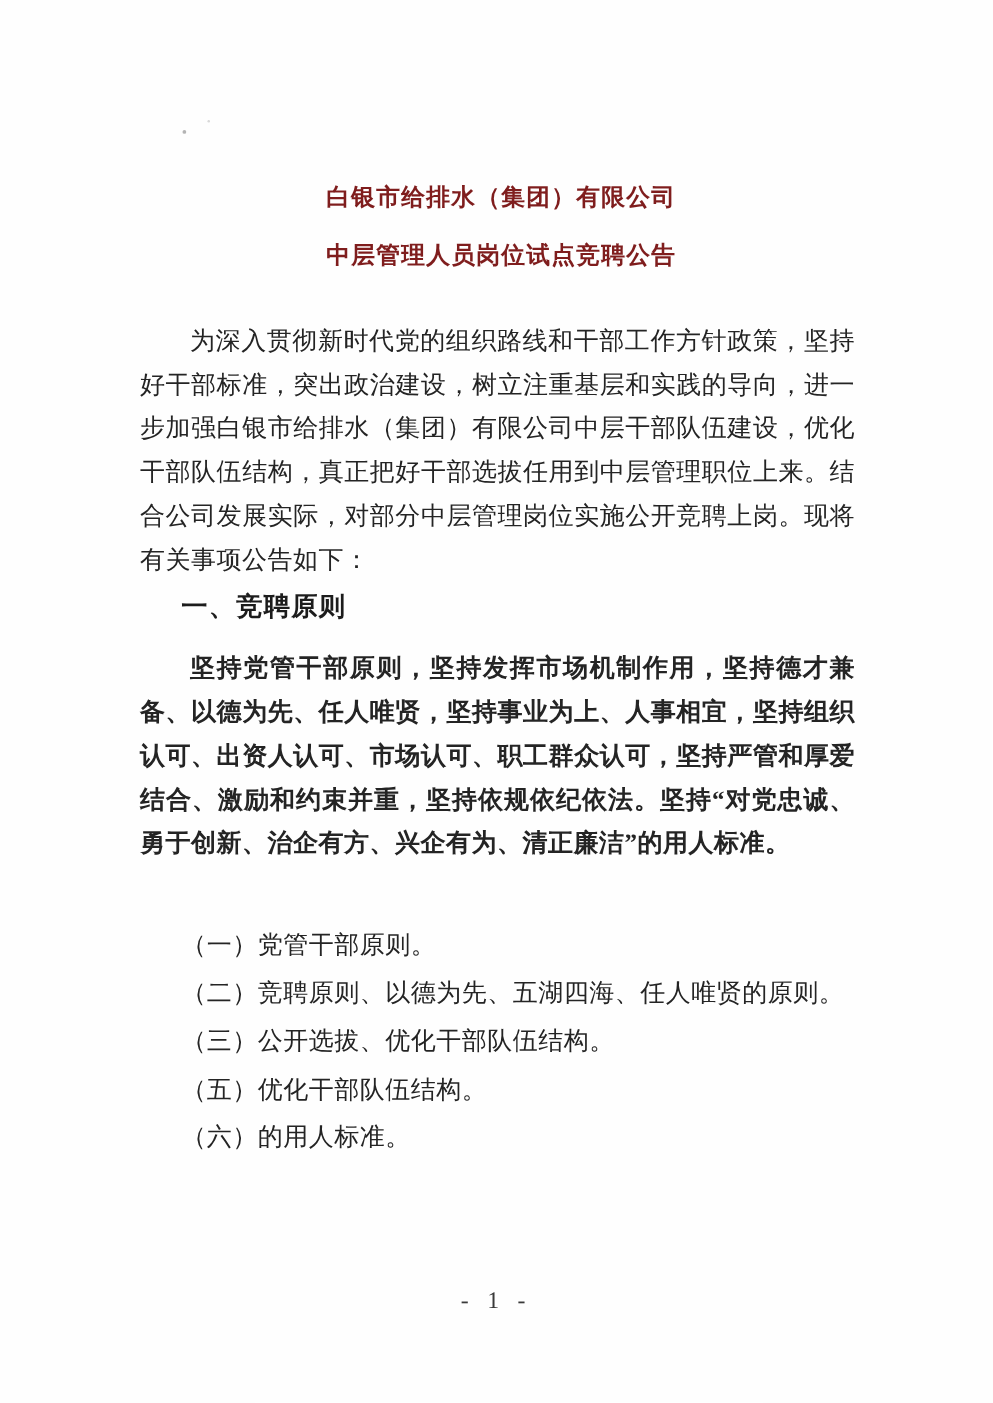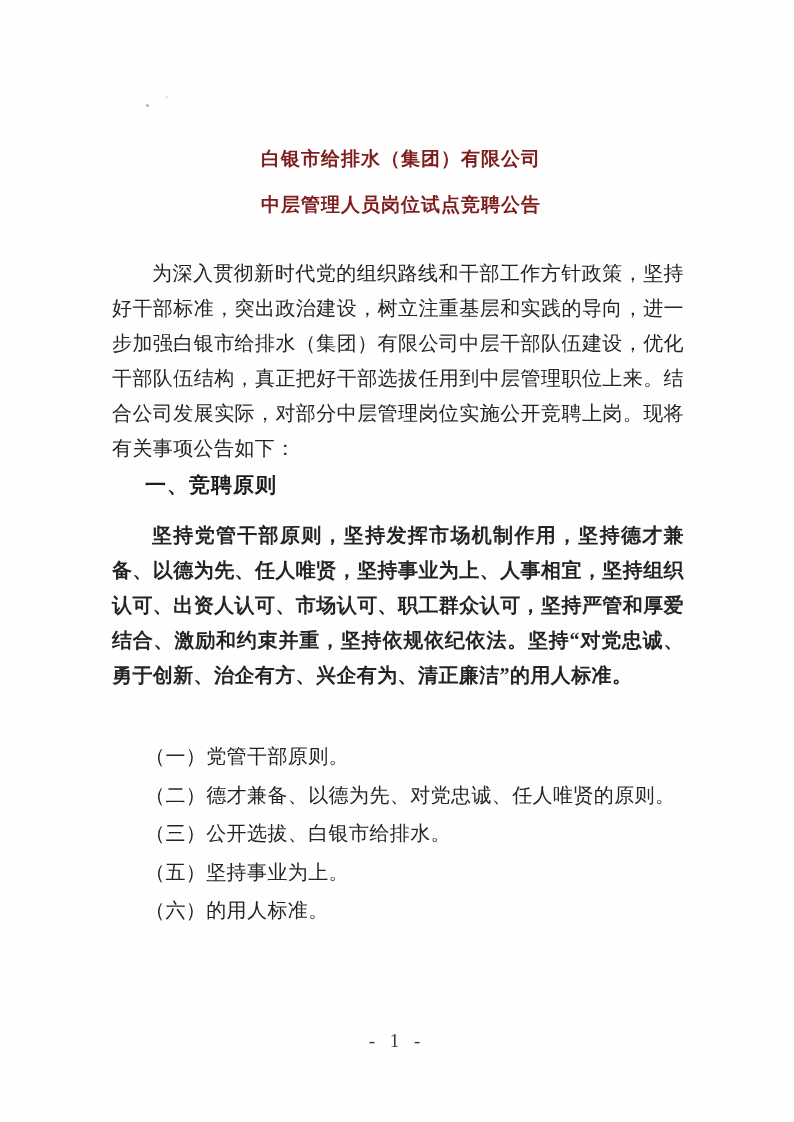--- a/index.html
+++ b/index.html
@@ -104,21 +104,21 @@
   </h1>
 
   <p class="body-text para-intro">为深入贯彻新时代党的组织路线和干部工作方针政策，坚持好干部标准，突出政治建设，树立注重基层和实践的导向，进一步加强白银市给排水（集团）有限公司中层干部队伍建设，优化干部队伍结构，真正把好干部选拔任用到中层管理职位上来。结合公司发展实际，对部分中层管理岗位实施公开竞聘上岗。现将有关事项公告如下：</p>
 
   <h2 class="section-heading">一、竞聘原则</h2>
 
   <p class="body-text para-principles">坚持党管干部原则，坚持发挥市场机制作用，坚持德才兼备、以德为先、任人唯贤，坚持事业为上、人事相宜，坚持组织认可、出资人认可、市场认可、职工群众认可，坚持严管和厚爱结合、激励和约束并重，坚持依规依纪依法。坚持“对党忠诚、勇于创新、治企有方、兴企有为、清正廉洁”的用人标准。</p>
 
   <div class="principle-list">
     <div class="list-item">（一）党管干部原则。</div>
-    <div class="list-item">（二）德才兼备、以德为先、对党忠诚、任人唯贤的原则。</div>
-    <div class="list-item">（三）公开选拔、白银市给排水。</div>
-    <div class="list-item">（五）坚持事业为上。</div>
+    <div class="list-item">（二）竞聘原则、以德为先、五湖四海、任人唯贤的原则。</div>
+    <div class="list-item">（三）公开选拔、优化干部队伍结构。</div>
+    <div class="list-item">（五）优化干部队伍结构。</div>
     <div class="list-item">（六）的用人标准。</div>
   </div>
 
   <div class="page-footer">- 1 -</div>
 
 </div>
 
 </body></html>

